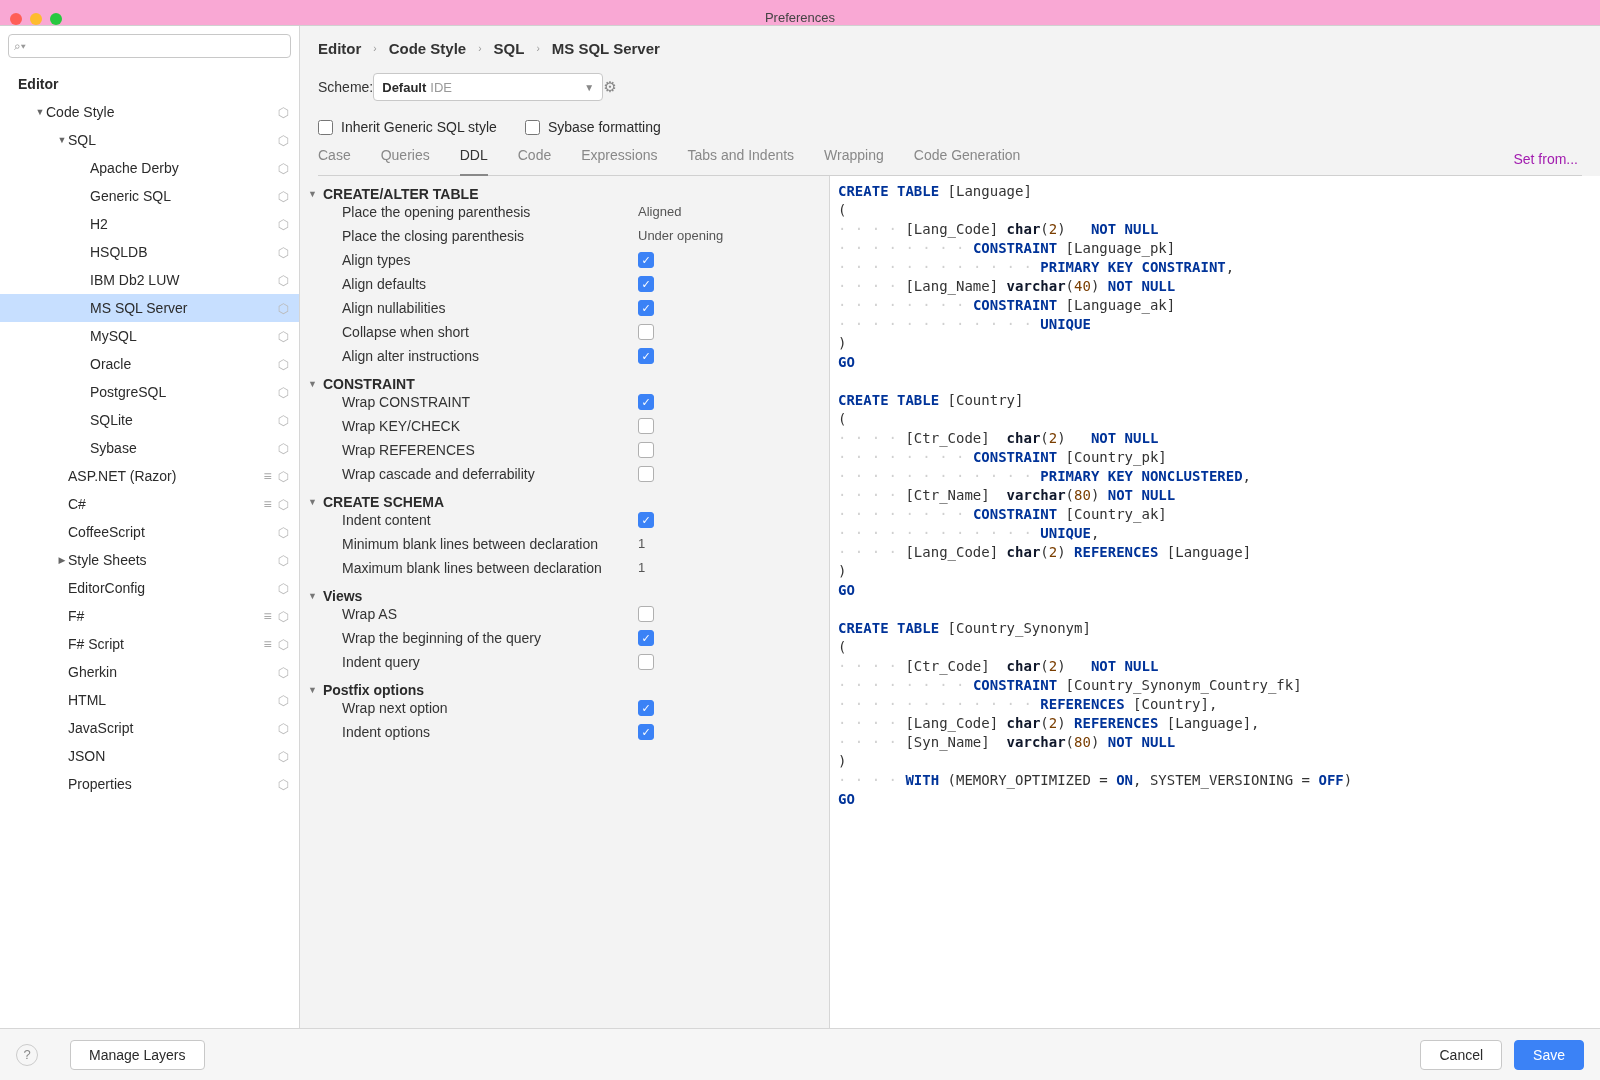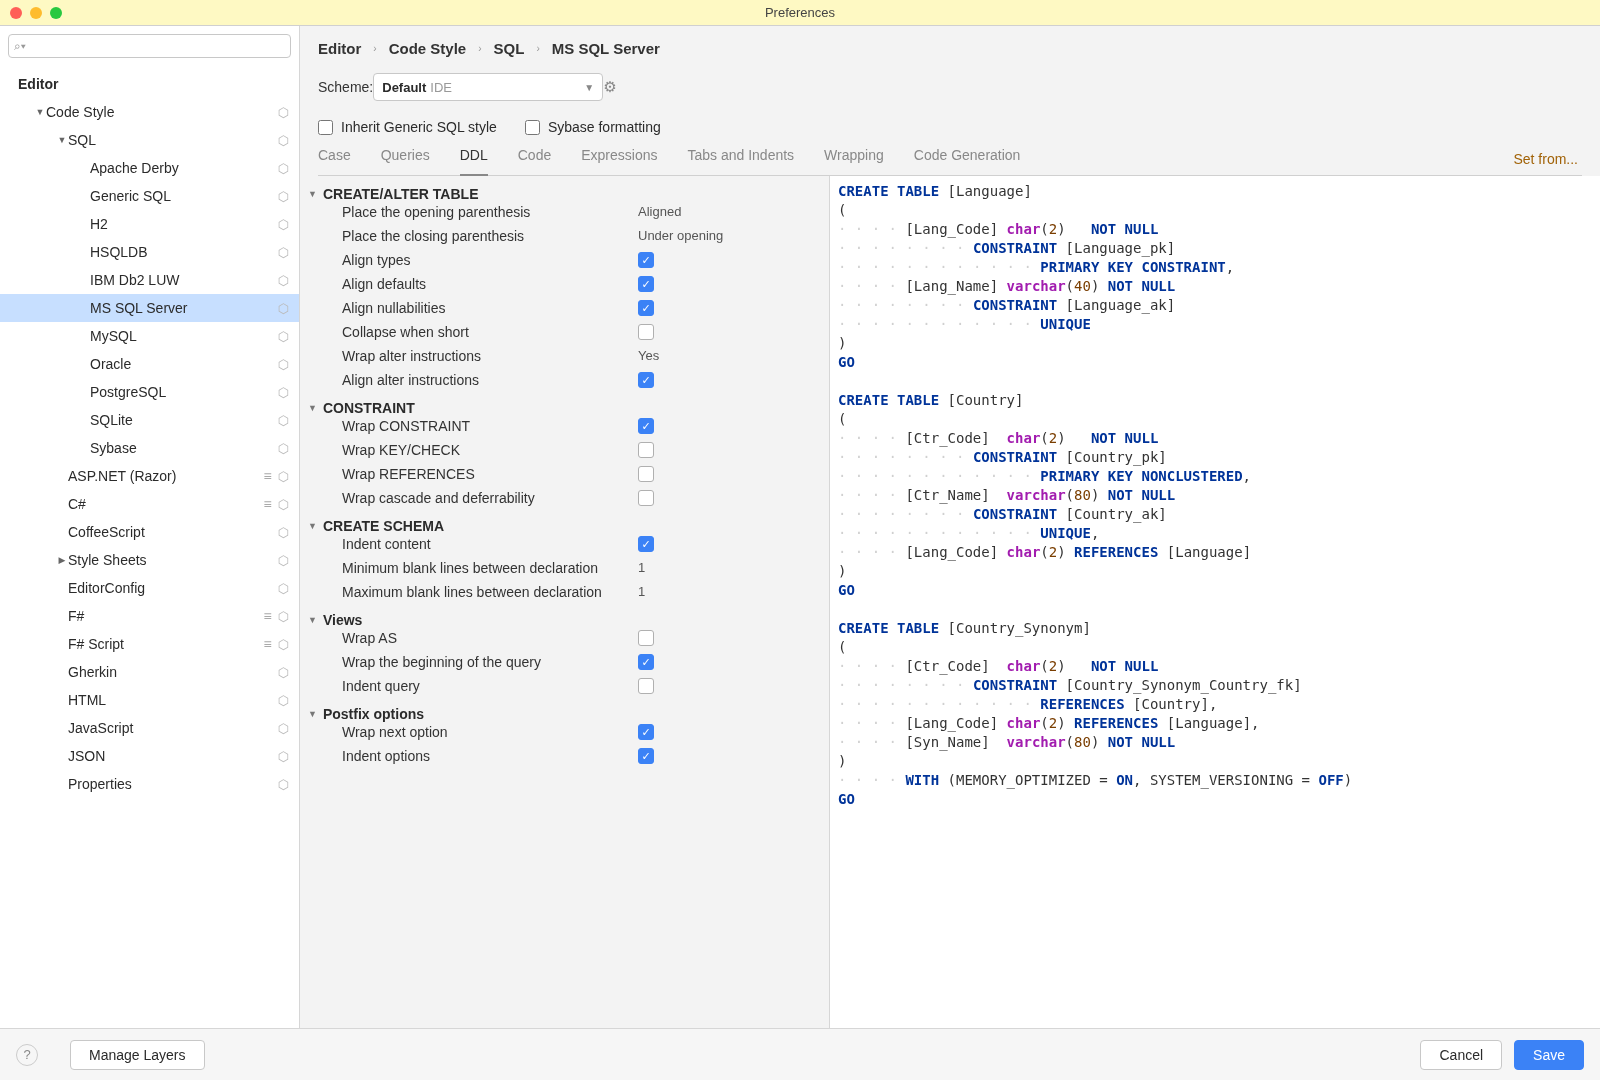--- a/index.html
+++ b/index.html
@@ -1,18 +1,18 @@
 <!DOCTYPE html>
 <html><head>
 <meta charset="utf-8">
 <style>
 * { box-sizing: border-box; margin: 0; padding: 0; }
 body { font-family: -apple-system, "Helvetica Neue", Arial, sans-serif; font-size: 13px; color: #2b2b2b; background: #f0f0f0; width: 1600px; height: 1080px; overflow: hidden; }
 .window { display: flex; flex-direction: column; height: 1080px; }
-.titlebar { height: 26px; display: flex; align-items: center; padding: 0 10px; background: #fef9c3; border-bottom: 1px solid #d0d0d0; position: relative; }
+.titlebar { height: 26px; display: flex; align-items: flex-end; padding: 0 10px; background: #f9a8d4; border-bottom: 1px solid #d0d0d0; position: relative; }
 .traffic { display: flex; gap: 8px; position: absolute; left: 10px; }
 .traffic span { width: 12px; height: 12px; border-radius: 50%; display: inline-block; }
 .tl-close { background: #ff5f57; } .tl-min { background: #febc2e; } .tl-max { background: #28c840; }
 .titlebar-title { margin: 0 auto; font-size: 13px; color: #444; }
 .content { display: flex; flex: 1; min-height: 0; }
 .sidebar { width: 300px; border-right: 1px solid #d6d6d6; background: #fff; display: flex; flex-direction: column; }
 .search-wrap { padding: 8px; }
 .search { width: 100%; height: 24px; border: 1px solid #c8c8c8; border-radius: 4px; padding: 0 6px 0 22px; font-size: 12px; background: #fff; }
 .search-icon { position: absolute; margin: 5px 0 0 6px; color: #999; font-size: 12px; }
 .tree { flex: 1; overflow-y: auto; padding: 4px 0 12px 0; }
@@ -28,39 +28,39 @@
 .breadcrumb { display: flex; align-items: center; gap: 12px; font-size: 15px; color: #333; }
 .breadcrumb .bc { font-weight: 600; }
 .breadcrumb .sep { color: #999; font-size: 10px; }
 .scheme-row { display: flex; align-items: center; gap: 0; margin-top: 16px; }
 .scheme-label { font-size: 14px; color: #333; }
 .scheme-select { display: flex; align-items: center; width: 230px; height: 28px; background: #fff; border: 1px solid #c8c8c8; border-radius: 4px; padding: 0 8px; font-size: 13px; }
 .scheme-select .name { font-weight: 600; margin-right: 4px; }
 .scheme-select .ide { color: #999; }
 .scheme-select .chev { margin-left: auto; color: #888; font-size: 10px; }
 .gear { color: #888; font-size: 15px; }
-.setfrom { position: absolute; right: 22px; top: 125px; color: #a16207; font-size: 14px; }
+.setfrom { position: absolute; right: 22px; top: 125px; color: #a21caf; font-size: 14px; }
 .checks-row { display: flex; align-items: flex-end; gap: 28px; margin: 18px 0 8px 0; font-size: 14px; }
 .chk { display: flex; align-items: center; gap: 8px; }
 .chk input { width: 15px; height: 15px; }
 .tabs { display: flex; gap: 30px; padding: 0 0 6px 0; border-bottom: 1px solid #d0d0d0; margin: 4px 18px 0 18px; font-size: 14px; }
 .tab { color: #888; padding-bottom: 6px; cursor: default; }
 .tab.active { color: #333; border-bottom: 2px solid #888; margin-bottom: -7px; }
 .body-row { display: flex; flex: 1; min-height: 0; }
 .settings { width: 530px; overflow-y: auto; padding: 6px 12px 12px 8px; background: #f3f3f3; border-right: 1px solid #d6d6d6; }
 .group-head { display: flex; align-items: center; gap: 6px; font-weight: 700; font-size: 14px; margin: 4px 0 2px 0; }
 .group-head .tri { font-size: 9px; color: #777; }
 .opt { display: flex; align-items: flex-start; height: 24px; }
 .opt .olabel { flex: 0 0 330px; padding-left: 34px; font-size: 14px; color: #333; }
 .opt .oval { font-size: 13px; color: #555; }
 .opt .obox { width: 16px; height: 16px; border: 1px solid #b0b0b0; border-radius: 3px; background: #fff; display: inline-flex; align-items: center; justify-content: center; font-size: 11px; color: #fff; }
 .opt .obox.on { background: #3b82f6; border-color: #3b82f6; }
 .preview { flex: 1; background: #fff; overflow: auto; font-family: Menlo, Consolas, monospace; font-size: 14px; line-height: 19px; padding: 6px 8px; white-space: pre; color: #333; }
 .kw { color: #003399; font-weight: 600; }
-.ty { color: #a21caf; font-weight: 600; }
+.ty { color: #0f172a; font-weight: 600; }
 .nm { color: #7a3e00; }
 .dg { color: #d0d0d0; }
 .go { color: #003399; font-weight: 600; }
 .footer { height: 52px; border-top: 1px solid #d6d6d6; background: #f6f6f6; display: flex; align-items: center; padding: 0 16px; gap: 12px; }
 .help { width: 22px; height: 22px; border: 1px solid #ccc; border-radius: 50%; display: flex; align-items: center; justify-content: center; color: #888; font-size: 13px; }
 .btn { height: 30px; padding: 0 18px; border-radius: 4px; border: 1px solid #c8c8c8; background: #fff; font-size: 14px; display: flex; align-items: center; }
 .btn.primary { background: #3b82f6; border-color: #3b82f6; color: #fff; font-weight: 500; }
 .spacer { flex: 1; }
 .stack { margin-left: auto; color: #aaa; font-size: 14px; }
 </style>
@@ -313,24 +313,20 @@
             </div>
             <div class="opt">
               <span class="olabel">Align nullabilities</span>
               <span class="obox on">✓</span>
             </div>
             <div class="opt">
               <span class="olabel">Collapse when short</span>
               <span class="obox"></span>
             </div>
             <div class="opt">
-              <span class="olabel">Wrap alter instructions</span>
-              <span class="oval">Yes</span>
-            </div>
-            <div class="opt">
               <span class="olabel">Align alter instructions</span>
               <span class="obox on">✓</span>
             </div>
             <div class="group-head">
               <span class="tri">▼</span>
               <span>CONSTRAINT</span>
             </div>
             <div class="opt">
               <span class="olabel">Wrap CONSTRAINT</span>
               <span class="obox on">✓</span>

